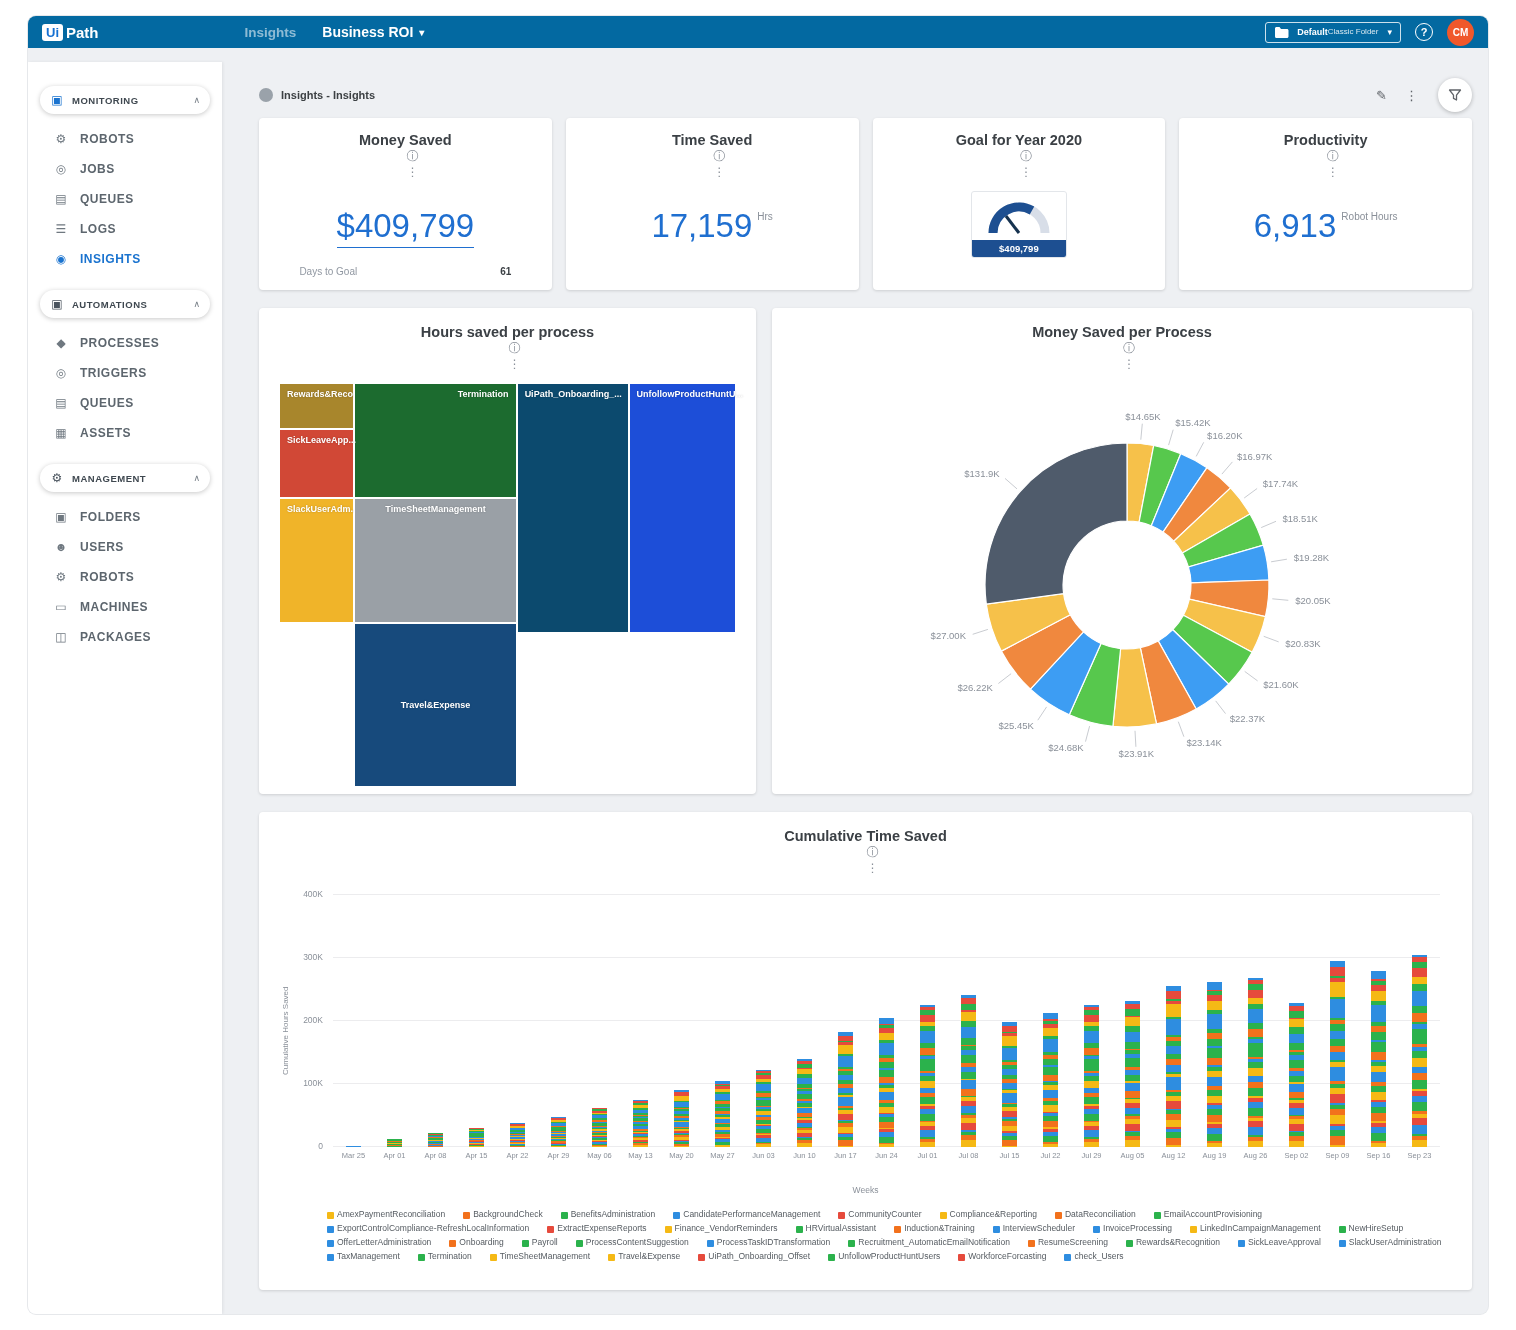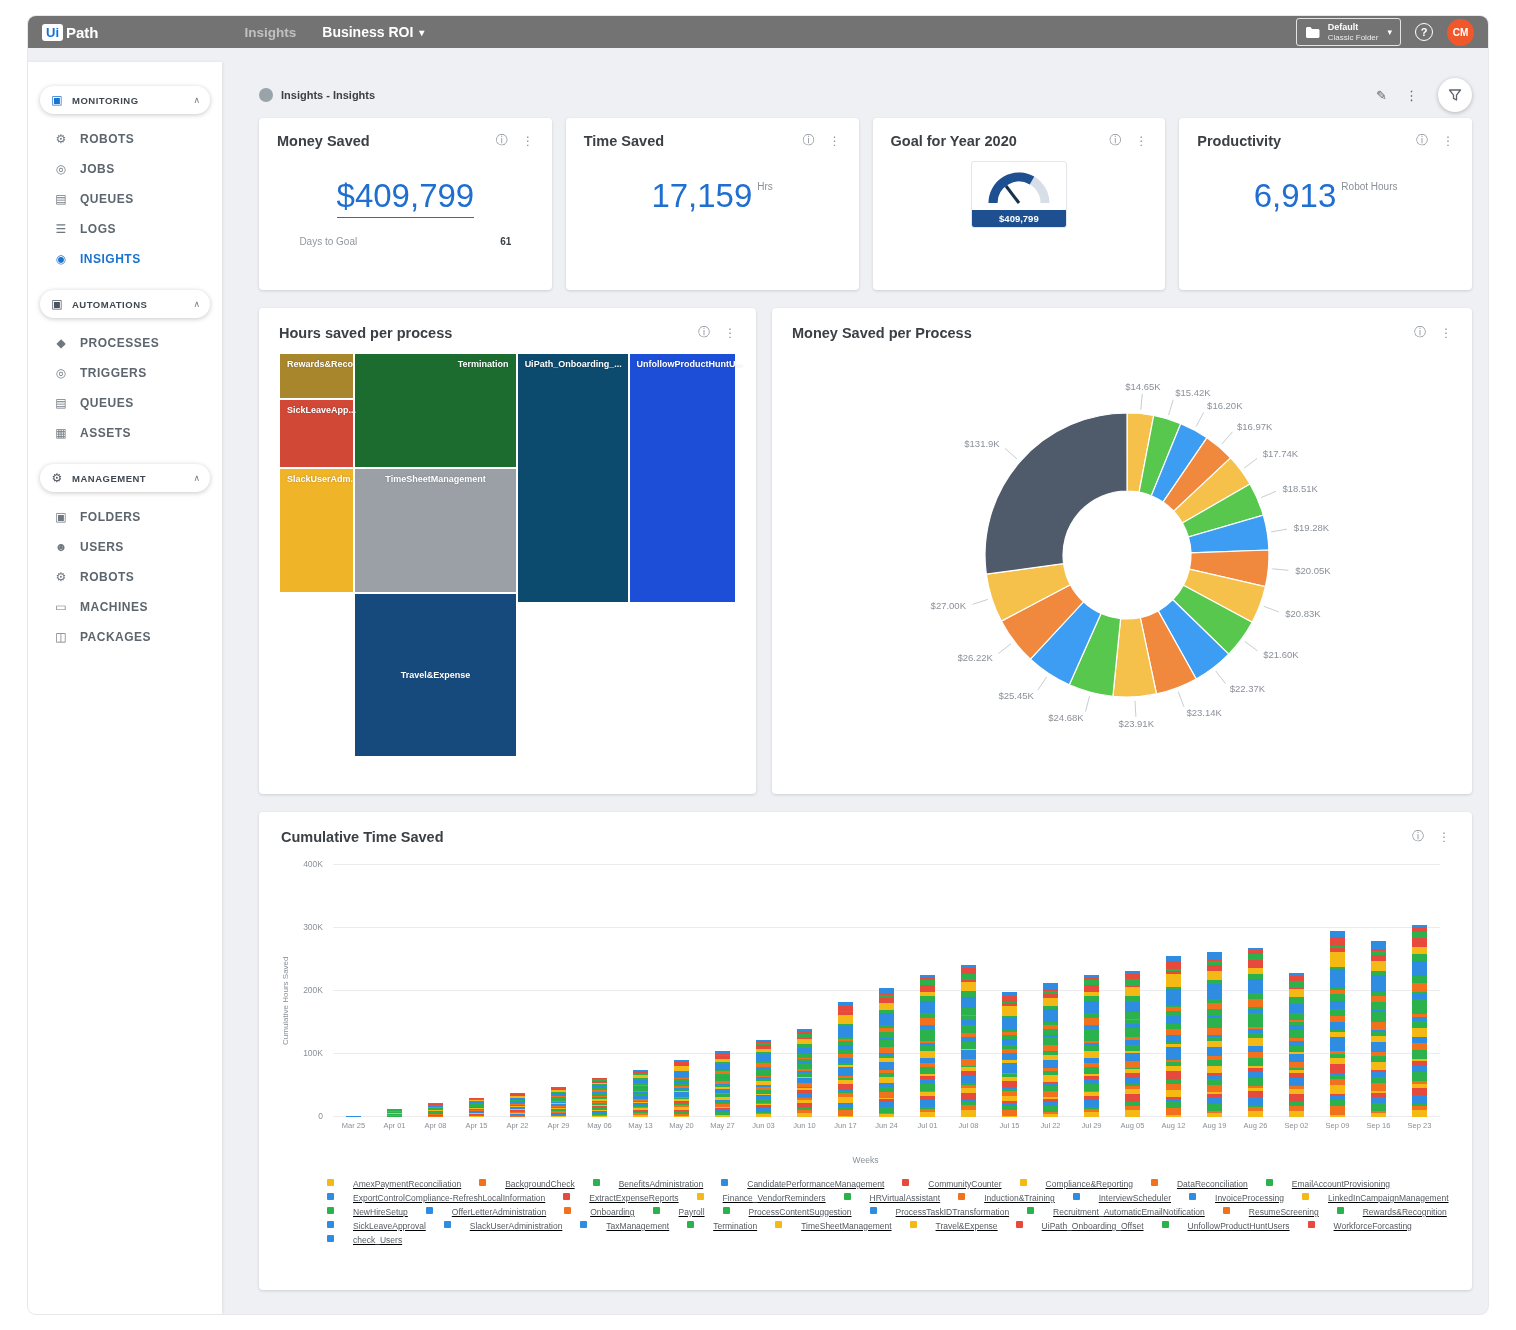--- a/index.html
+++ b/index.html
@@ -4,34 +4,34 @@
 <style>
   * { margin:0; padding:0; box-sizing:border-box; }
   html,body { width:1516px; height:1330px; background:#fff; overflow:hidden;
               font-family:"Liberation Sans", sans-serif; }
   .stage { position:relative; width:1516px; height:1330px; background:#fff; }
   .app { position:absolute; left:28px; top:16px; width:1460px; height:1298px;
          background:#eef0f3; border-radius:8px; overflow:hidden;
          box-shadow:0 0 0 1px #e6e8eb; }
 
   
-  .topbar { position:absolute; left:0; top:0; right:0; height:30px; background:#737373;
+  .topbar { position:absolute; left:0; top:0; right:0; height:30px; background:#0369a1;
             display:flex; align-items:center; padding:16px 14px; color:#fff; }
   .logo { display:flex; align-items:center; gap:3px; }
   .logo-ui { background:#fff; color:#1570d2; font-weight:bold; font-size:13px;
              padding:1px 4px; border-radius:3px; }
   .logo-path { color:#fff; font-weight:bold; font-size:15px; }
   .nav-insights { margin-left:146px; color:rgba(255,255,255,.55); font-size:13.5px; font-weight:bold; }
   .dash-select { margin-left:26px; display:flex; align-items:center; gap:6px;
                  font-size:14px; font-weight:bold; cursor:default; }
   .dash-caret { font-size:10px; }
   .topbar-spacer { flex:1; }
   .folder-chip { display:flex; align-items:center; gap:7px; border:1px solid rgba(255,255,255,.8);
                  border-radius:3px; padding:3px 8px; margin-right:14px; }
-  .folder-lines { display:flex; flex-direction:column; line-height:1.15;justify-content:center; }
+  .folder-lines { display:flex; flex-direction:row; line-height:1.15;justify-content:center; }
   .folder-l1 { font-size:9px; font-weight:bold; }
   .folder-l2 { font-size:8px; opacity:.85; }
   .chip-caret { font-size:9px; margin-left:2px; }
   .help-btn { width:18px; height:18px; border:1.5px solid #fff; border-radius:50%;
               display:flex; align-items:center; justify-content:center;
               font-size:11px; font-weight:bold; margin-right:14px; }
   .avatar { width:27px; height:27px; border-radius:50%; background:#f0582b;
             display:flex; align-items:center; justify-content:center;
             font-size:10px; font-weight:bold; color:#fff; }
 
@@ -55,21 +55,21 @@
   .breadcrumb-row { height:42px; display:flex; align-items:center; }
   .bc-dot { width:14px; height:14px; border-radius:50%; background:#9aa2aa; margin-right:8px; }
   .bc-text { font-size:11px; font-weight:bold; color:#3c4043; }
   .bc-spacer { flex:1; }
   .bc-icon { font-size:13px; color:#5f6368; margin-left:18px; cursor:pointer; }
   .filter-btn { width:34px; height:34px; border-radius:50%; background:#fff; margin-left:20px;
                 box-shadow:0 1px 4px rgba(0,0,0,.25); display:flex; align-items:center;
                 justify-content:center; cursor:pointer; }
 
   .card { background:#fff; border-radius:4px; box-shadow:0 1px 3px rgba(0,0,0,.14); }
-  .card-head { display:flex; align-items:center; }
+  .card-head { display:flex; align-items:center;flex-direction:column; }
   .card-title { font-size:14.5px; font-weight:bold; color:#3b4045; flex:1; }
   .card-ic { font-size:12px; color:#8a9099; margin-left:14px; cursor:pointer; }
 
   
   .kpi-row { display:flex; gap:14px; margin-top:2px; }
   .kpi-card { flex:1; height:172px; padding:14px 18px; }
   .kpi-value-row { display:flex; justify-content:center; align-items:flex-start; margin-top:28px; }
   .kpi-value { font-size:33px; font-weight:500; color:#1f6fd0; }
   .kpi-value.underlined { border-bottom:1.5px solid #1f6fd0; padding-bottom:2px; }
   .kpi-unit { font-size:10px; color:#8a9099; margin-left:5px; position:relative; top:4px; }
@@ -108,21 +108,21 @@
   .cum-yticks { position:absolute; left:8px; width:38px; top:10px; height:252px; }
   .ytick { position:absolute; right:4px; font-size:8.5px; color:#8a9099; text-align:right; width:34px; }
   .cum-bars { position:absolute; left:52px; right:10px; top:10px; height:252px;
               display:flex; align-items:flex-end; }
   .bar-col { flex:1; display:flex; justify-content:center; }
   .bar { width:15px; }
   .cum-xlabels { position:absolute; left:52px; right:10px; top:266px; display:flex; }
   .xlab { flex:1; text-align:center; font-size:7.5px; color:#8a9099; white-space:nowrap; }
   .weeks-label { text-align:center; font-size:8.5px; color:#8a9099; margin-top:4px; }
   .cum-legend { display:flex; flex-wrap:wrap; column-gap:18px; row-gap:4px; margin:14px 0 0 46px; }
-  .legend-item { display:flex; align-items:flex-start; gap:19px; cursor:pointer;text-decoration:underline; }
+  .legend-item { display:flex; align-items:flex-end; gap:3px; cursor:pointer; }
   .legend-swatch { width:7px; height:7px; border-radius:1px; display:inline-block; }
   .legend-name { font-size:8.5px; color:#555b61; }
 </style>
 </head>
 <body>
 
 <div class="stage">
 <div class="app">
 
   <div class="topbar">

